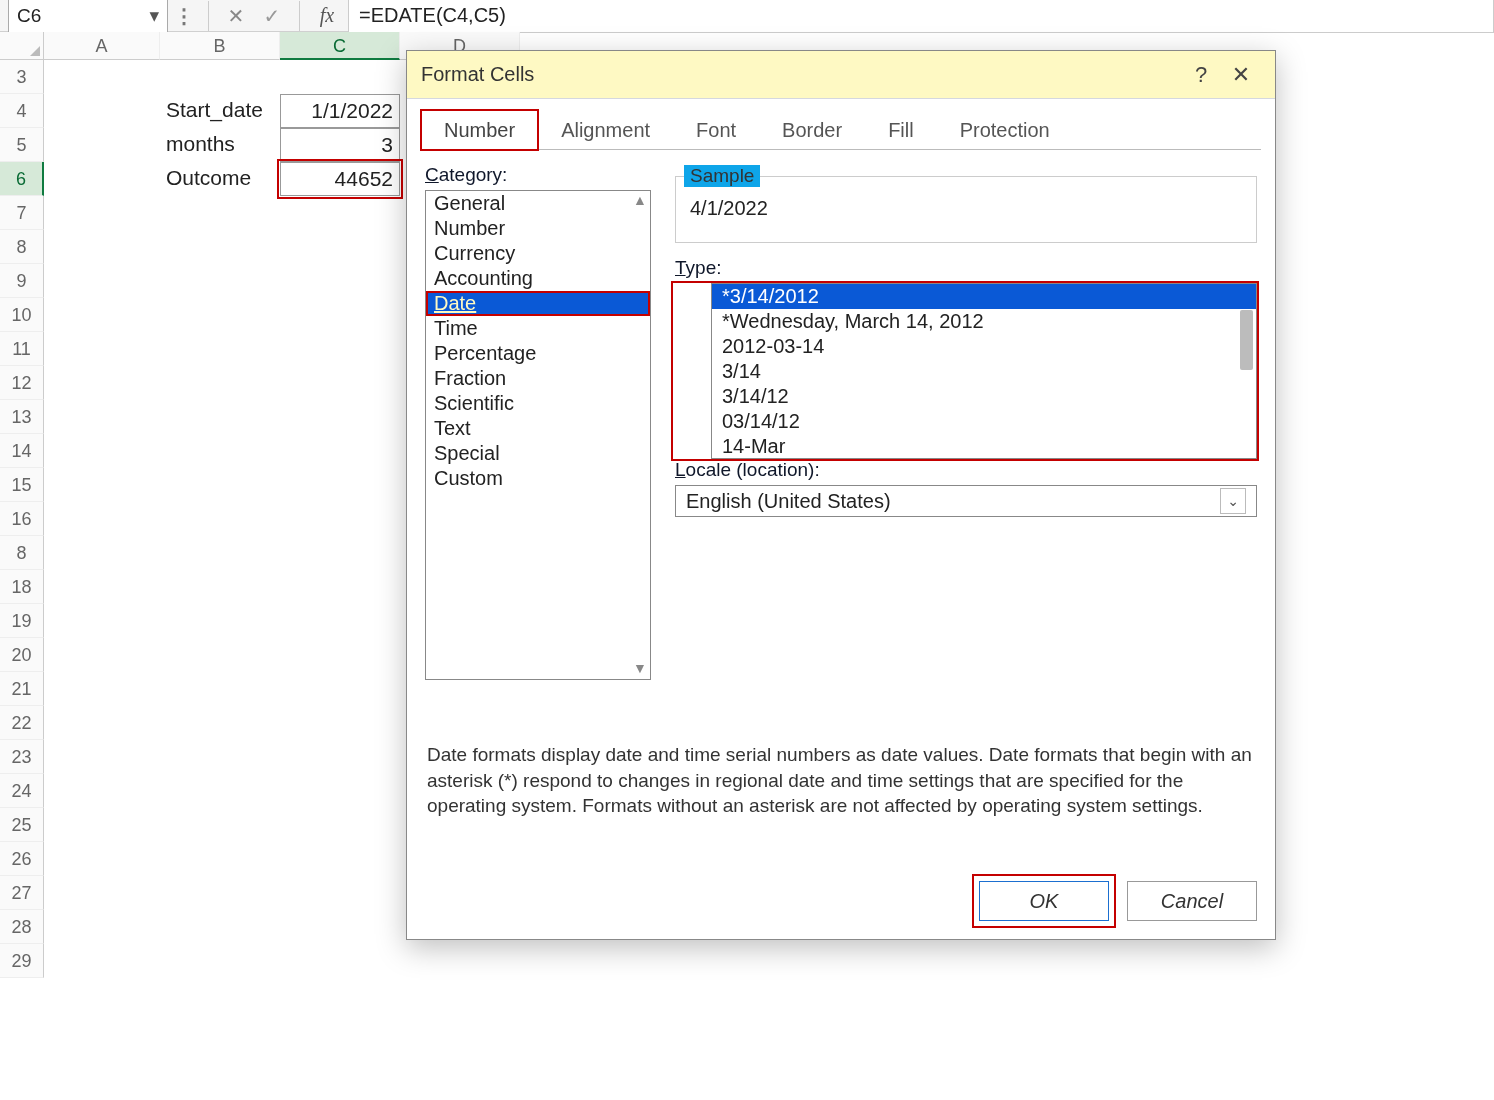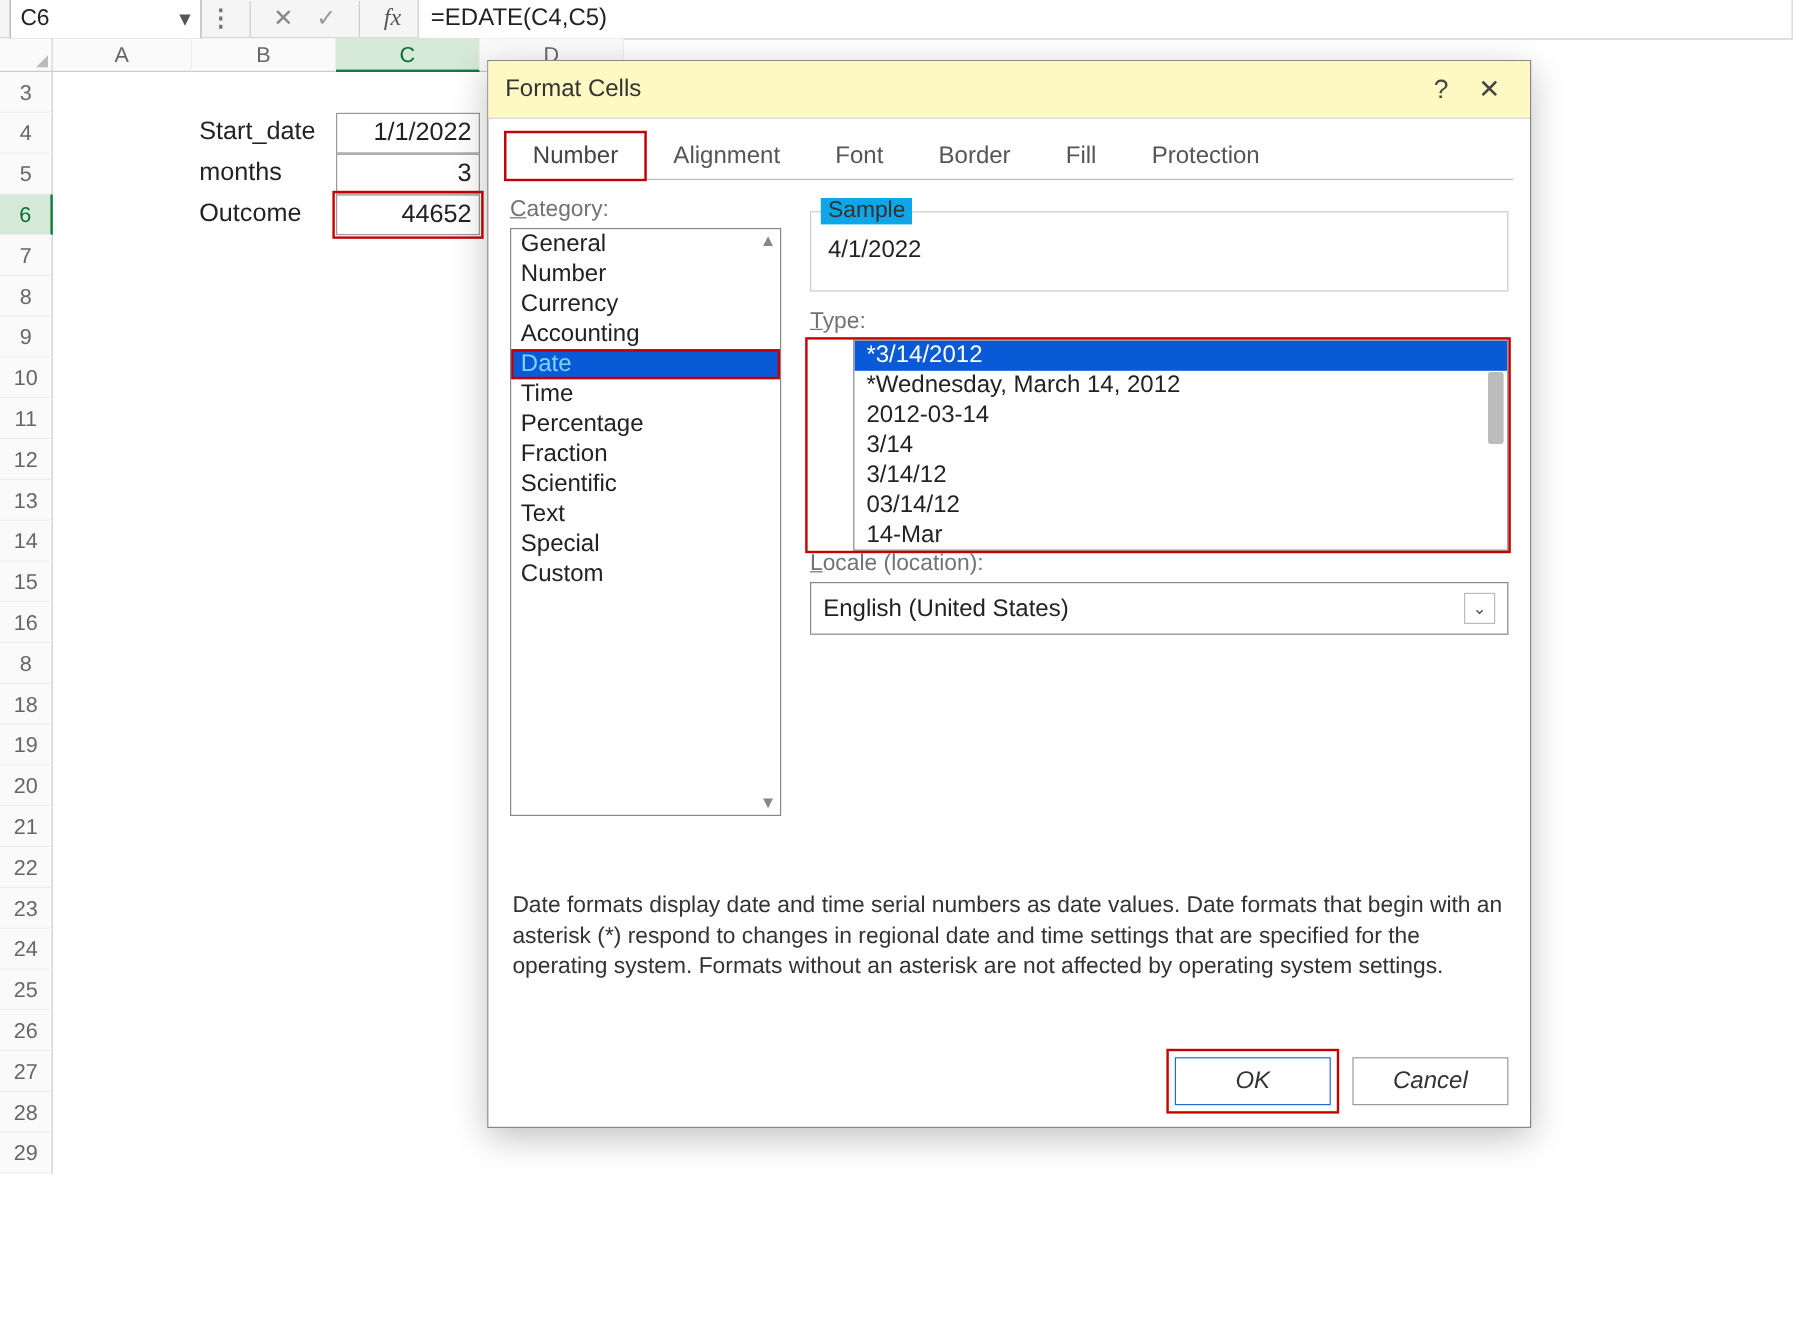--- a/index.html
+++ b/index.html
@@ -73,28 +73,28 @@
     padding: 8px 22px; border: 1px solid transparent; border-bottom: none;
     color: #555; font-size: 20px; position: relative; top: 1px;
   }
   .tab.active { border-color: #bbb; background: #fff; color: #444; }
   .tab.red-outline { outline: 2px solid #c40000; outline-offset: -1px; }
   .tab-strip-line { border-bottom: 1px solid #bbb; margin: 0 14px; }
 
   .panel { display: flex; padding: 14px 18px 10px 18px; gap: 24px; }
 
   .cat-col { width: 226px; }
-  .lbl { font-size: 19px; color: #737373; margin-bottom: 4px; }
+  .lbl { font-size: 19px; color: #0f172a; margin-bottom: 4px; }
   .lbl .u { text-decoration: underline; }
   .listbox {
     border: 1px solid #888; height: 490px; overflow: hidden; position: relative;
     font-size: 20px; background: #fff;
   }
   .listbox .item { padding: 1px 8px; cursor: default; }
-  .listbox .item.selected { background: #0a59d6; color: #7dd3fc; }
+  .listbox .item.selected { background: #0a59d6; color: #fef9c3; text-decoration: underline; }
   .listbox .item.red-outline { outline: 2px solid #c40000; outline-offset: -2px; }
   .listbox .sb-up, .listbox .sb-dn {
     position: absolute; right: 2px; width: 16px; height: 16px; color: #888; font-size: 14px; text-align: center; line-height: 14px;
   }
   .listbox .sb-up { top: 2px; }
   .listbox .sb-dn { bottom: 2px; }
 
   .right-col { flex: 1; }
   .sample-box { border: 1px solid #ccc; padding: 20px 14px 22px 14px; margin-top: 12px; position: relative; }
   .sample-box .legend { position: absolute; top: -12px; left: 8px; background: #0ea5e9; padding: 0 6px; font-size: 19px; color: #333; }
@@ -103,21 +103,21 @@
   .type-box {
     border: 1px solid #888; height: 176px; overflow: hidden; position: relative; font-size: 20px;
   }
   .type-box .item { padding: 1px 10px; cursor: default; }
   .type-box .item.selected { background: #0a59d6; color: #fff; }
   .type-box .scroll-thumb { position: absolute; right: 3px; top: 26px; width: 13px; height: 60px; background: #bcbcbc; border-radius: 2px; }
   .type-red-outline { position:absolute; inset:-2px -2px -2px -4px; border:2px solid #c40000; pointer-events:none; }
 
   .locale { margin-top: 0; }
   .combo {
-    border: 1px solid #888; height: 44px; display: flex; align-items: center; padding: 0 10px; font-size: 20px; position: relative;
+    border: 1px solid #888; height: 32px; display: flex; align-items: center; padding: 0 10px; font-size: 20px; position: relative;
   }
   .combo .chev { margin-left: auto; width: 26px; height: 26px; border: 1px solid #bbb; display:flex; align-items:center; justify-content:center; font-size:14px; color:#555; }
 
   .desc { padding: 52px 20px 0 20px; font-size: 19px; color: #333; line-height: 1.35; }
 
   .dlg-buttons { position: absolute; right: 18px; bottom: 18px; display: flex; gap: 18px; }
   .btn {
     width: 130px; height: 40px; border: 1px solid #999; background: #fff;
     text-align: center; line-height: 38px; font-size: 20px; color: #333; font-style: italic;
   }

